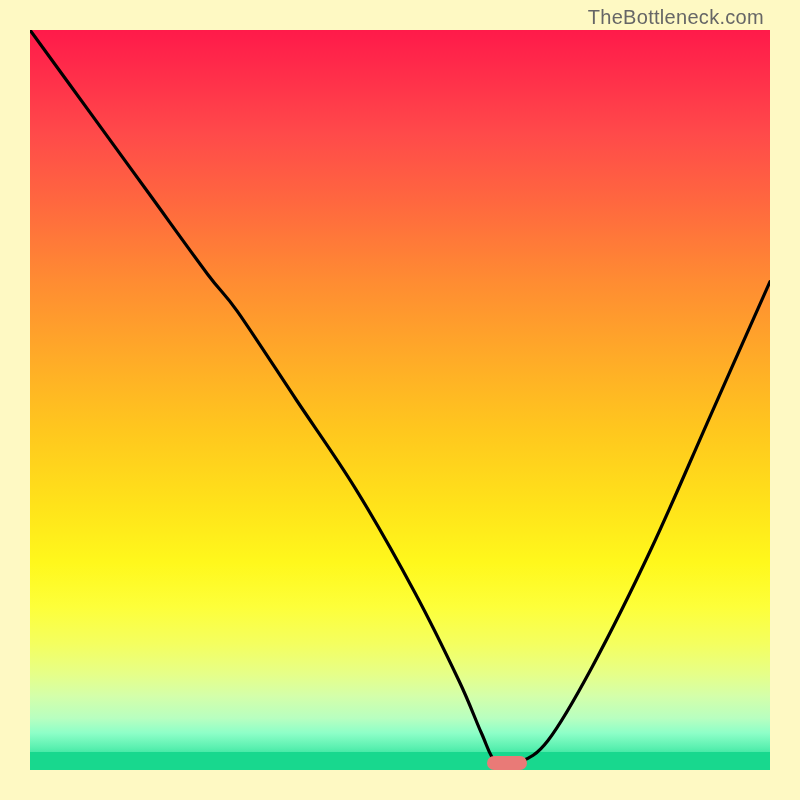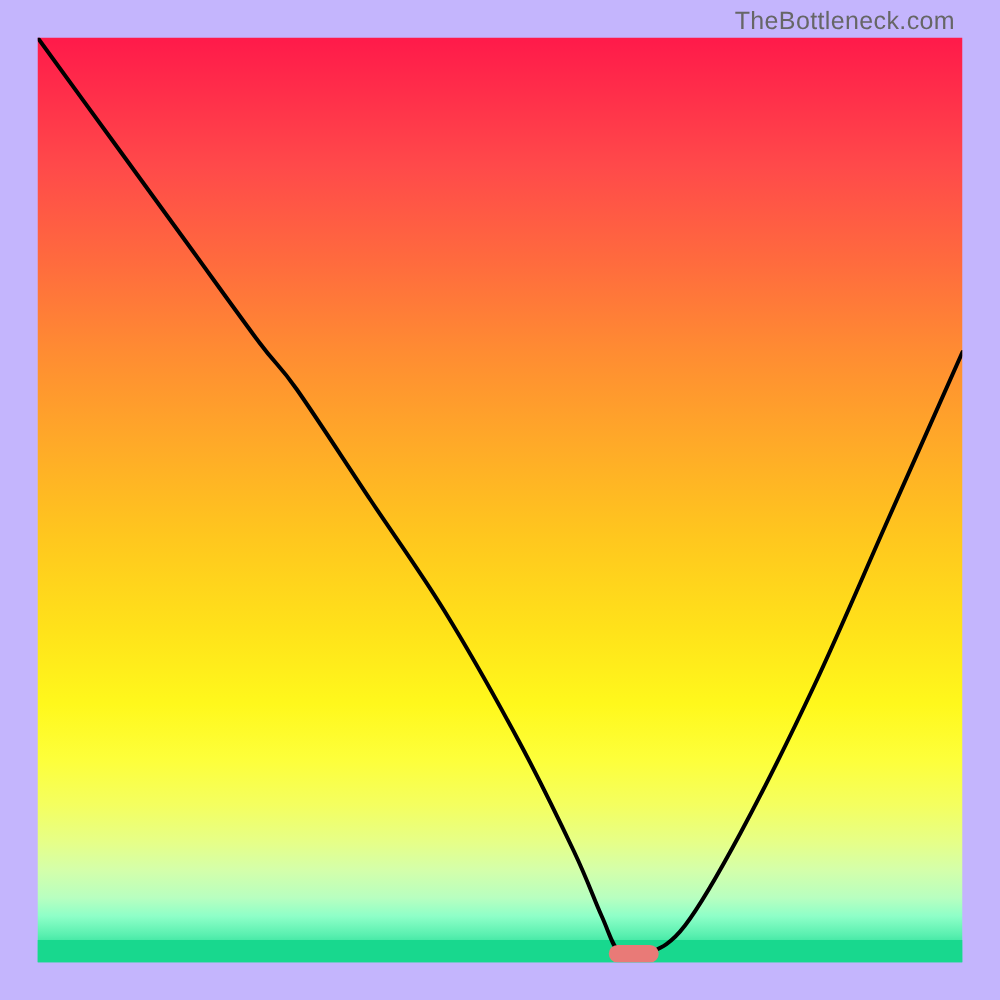--- a/index.html
+++ b/index.html
@@ -8,21 +8,21 @@
     width: 800px;
     height: 800px;
     background: #000;
     font-family: Arial, Helvetica, sans-serif;
     overflow: hidden;
   }
   .frame {
     position: relative;
     width: 800px;
     height: 800px;
-    background: #c4b5fd;
+    background: #fef9c3;
   }
   .plot {
     position: absolute;
     left: 30px;
     top: 30px;
     width: 740px;
     height: 740px;
     overflow: hidden;
   }
   .gradient {

